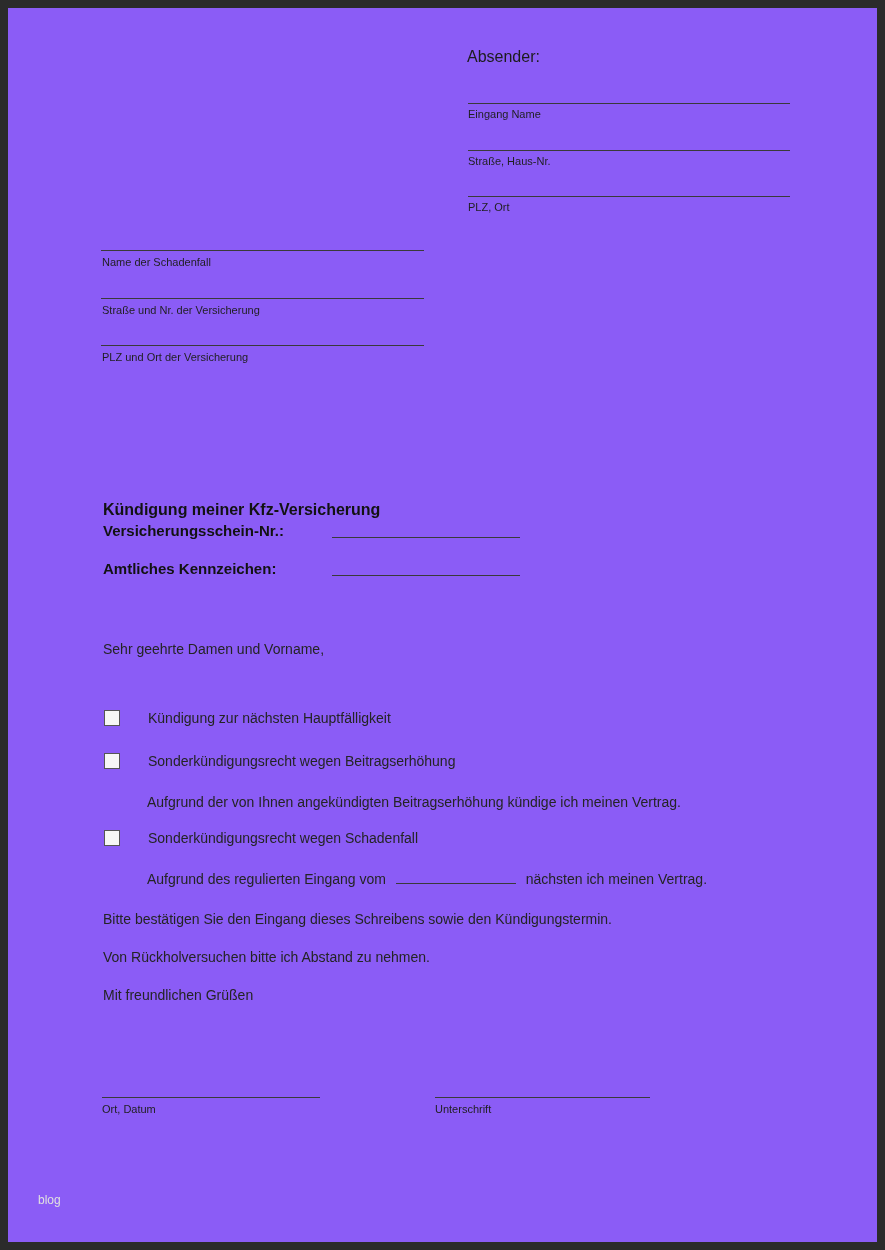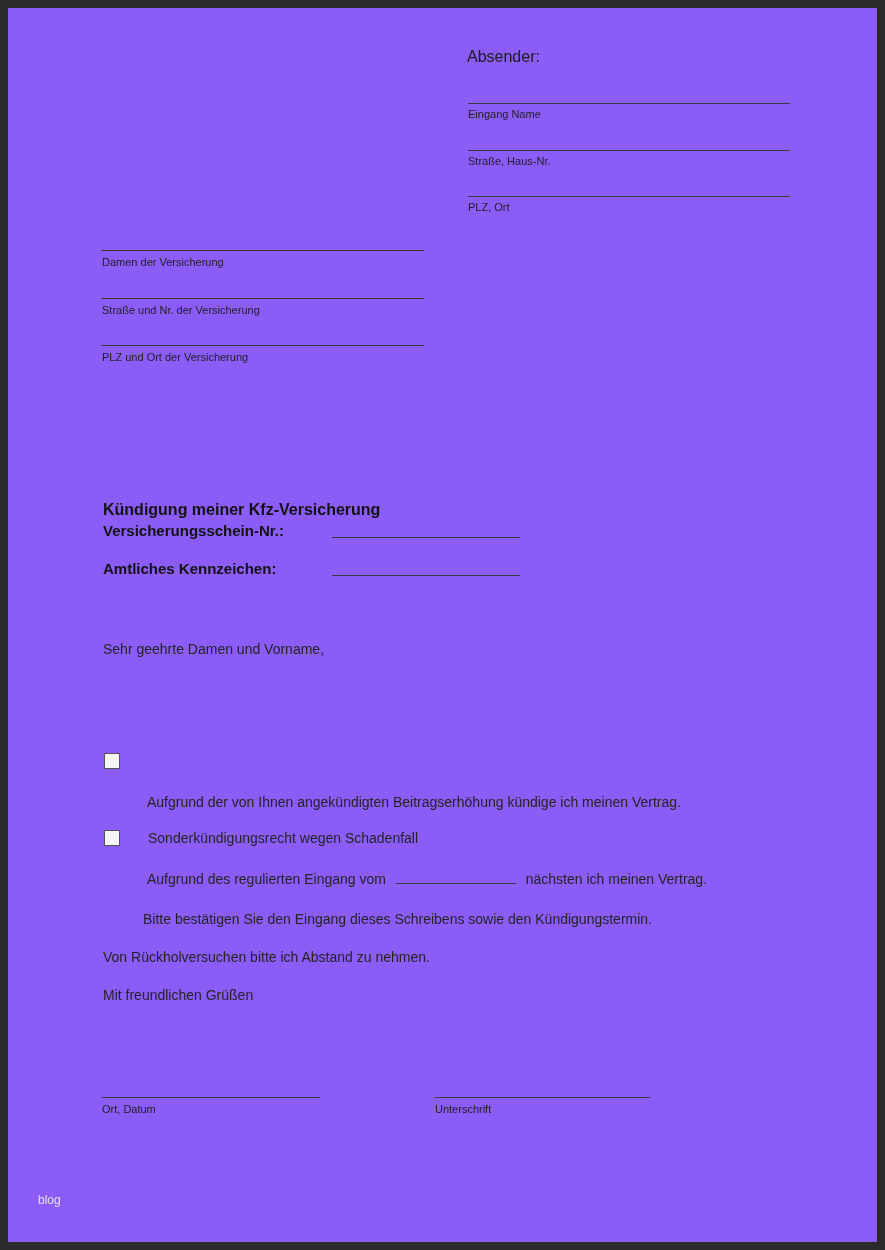--- a/index.html
+++ b/index.html
@@ -92,56 +92,61 @@
   <div class="abs field-line" style="left:460px; top:95px; width:322px;"></div>
   <div class="abs field-label" style="left:460px; top:100px;">Eingang Name</div>
 
   <div class="abs field-line" style="left:460px; top:142px; width:322px;"></div>
   <div class="abs field-label" style="left:460px; top:147px;">Straße, Haus-Nr.</div>
 
   <div class="abs field-line" style="left:460px; top:188px; width:322px;"></div>
   <div class="abs field-label" style="left:460px; top:193px;">PLZ, Ort</div>
 
   <div class="abs field-line" style="left:93px; top:242px; width:323px;"></div>
-  <div class="abs field-label" style="left:94px; top:248px;">Damen der Versicherung</div>
+  <div class="abs field-label" style="left:94px; top:248px;">Name der Schadenfall</div>
 
   <div class="abs field-line" style="left:93px; top:290px; width:323px;"></div>
   <div class="abs field-label" style="left:94px; top:296px;">Straße und Nr. der Versicherung</div>
 
   <div class="abs field-line" style="left:93px; top:337px; width:323px;"></div>
   <div class="abs field-label" style="left:94px; top:343px;">PLZ und Ort der Versicherung</div>
 
   <div class="abs subject-title" style="left:95px; top:475px;">Kündigung meiner Kfz-Versicherung</div>
 
   <div class="abs subject-label" style="left:95px; top:514px;">Versicherungsschein-Nr.:</div>
   <div class="abs field-line" style="left:324px; top:529px; width:188px;"></div>
 
   <div class="abs subject-label" style="left:95px; top:552px;">Amtliches Kennzeichen:</div>
   <div class="abs field-line" style="left:324px; top:567px; width:188px;"></div>
 
   <div class="abs body-text" style="left:95px; top:632px;">Sehr geehrte Damen und Vorname,</div>
 
 
+  <div class="abs option-row" style="left:96px; top:702px;">
+    <span class="checkbox"></span>
+    <span class="option-label">Kündigung zur nächsten Hauptfälligkeit</span>
+  </div>
 
   <div class="abs option-row" style="left:96px; top:745px;">
     <span class="checkbox"></span>
+    <span class="option-label">Sonderkündigungsrecht wegen Beitragserhöhung</span>
   </div>
   <div class="abs body-text" style="left:139px; top:785px;">Aufgrund der von Ihnen angekündigten Beitragserhöhung kündige ich meinen Vertrag.</div>
 
   <div class="abs option-row" style="left:96px; top:822px;align-items:flex-end;">
     <span class="checkbox"></span>
     <span class="option-label">Sonderkündigungsrecht wegen Schadenfall</span>
   </div>
   <div class="abs body-text" style="left:139px; top:862px;">
     <span>Aufgrund des regulierten Eingang vom</span>
     <span class="inline-blank" style="margin:0 6px;"></span>
     <span>nächsten ich meinen Vertrag.</span>
   </div>
 
-  <div class="abs body-text" style="left:95px; top:902px;margin-left:40px;">Bitte bestätigen Sie den Eingang dieses Schreibens sowie den Kündigungstermin.</div>
+  <div class="abs body-text" style="left:95px; top:902px;">Bitte bestätigen Sie den Eingang dieses Schreibens sowie den Kündigungstermin.</div>
 
   <div class="abs body-text" style="left:95px; top:940px;">Von Rückholversuchen bitte ich Abstand zu nehmen.</div>
 
   <div class="abs body-text" style="left:95px; top:978px;">Mit freundlichen Grüßen</div>
 
   <div class="abs sig-line" style="left:94px; top:1089px; width:218px;"></div>
   <div class="abs field-label" style="left:94px; top:1095px;">Ort, Datum</div>
 
   <div class="abs sig-line" style="left:427px; top:1089px; width:215px;"></div>
   <div class="abs field-label" style="left:427px; top:1095px;">Unterschrift</div>

